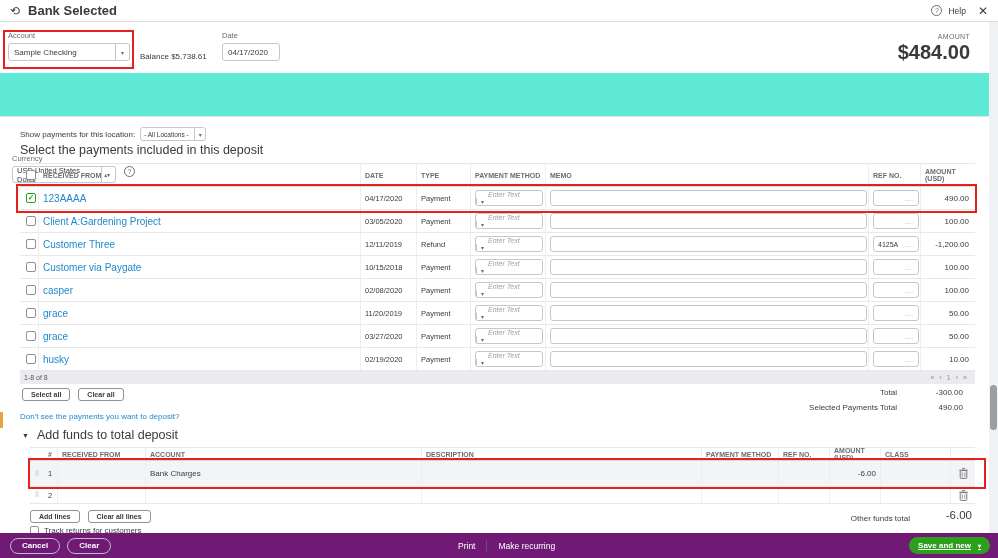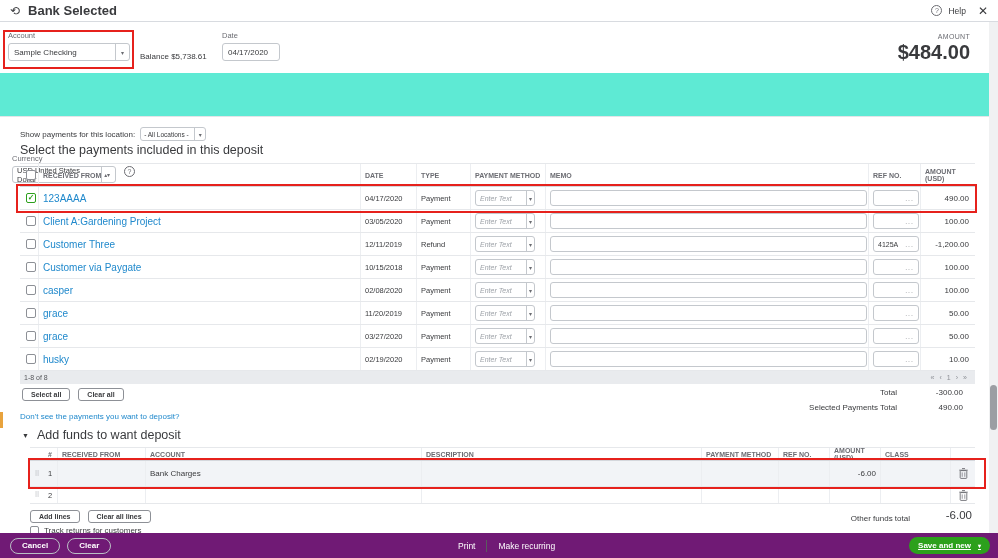--- a/index.html
+++ b/index.html
@@ -56,21 +56,21 @@
   .c-rf { flex:0 0 322px; }
   .c-date { flex:0 0 56px; font-size:7.5px; }
   .c-type { flex:0 0 54px; font-size:7.5px; }
   .c-pm { flex:0 0 75px; }
   .c-memo { flex:0 0 323px; }
   .c-ref { flex:0 0 52px; }
   .c-amt { flex:1; justify-content:flex-end; padding-right:6px; font-size:8px; }
   .cbx { width:10px; height:10px; border:1px solid #8d9096; border-radius:2px; background:#fff; margin-left:2px; }
   .cbx.checked { border-color:#2ca01c; color:#2ca01c; font-size:8px; font-weight:bold; display:flex; align-items:center; justify-content:center; line-height:1; }
   .rf-link { font-size:10px; color:#2089cc;text-align:center; }
-  .pm-combo { width:60px; height:16px; }
+  .pm-combo { width:68px; height:16px;flex-direction:column; }
   .pm-combo input { flex:1; width:50px; border:0; outline:0; font-size:7px; font-style:italic; padding-left:4px; color:#393a3d; background:transparent; font-family:"Liberation Sans",sans-serif; }
   .pm-combo input::placeholder { color:#9da2a8; }
   .pm-combo .dd-arrow { width:12px; }
   .memo-input { width:317px; height:16px; border:1px solid #c4c8cd; border-radius:3px; font-size:8px; padding:0 4px; outline:0; font-family:"Liberation Sans",sans-serif; }
   .ref-box { width:46px; height:16px; border:1px solid #c4c8cd; border-radius:3px; display:flex; align-items:center; justify-content:space-between; padding:0 4px; }
   .ref-val { font-size:7px; color:#393a3d; }
   .ref-dots { font-size:7px; color:#8d9096; letter-spacing:1px; margin-left:auto; }
 
   #pager-bar { left:20px; top:371px; width:955px; height:13px; background:#e9ebee; display:flex; align-items:center; font-size:7px; color:#55565a; }
   #pager-bar .count { padding-left:4px; }
@@ -446,21 +446,21 @@
     <div class="trow">
         <span class="tlabel">Selected Payments Total</span>
         <span class="tval">490.00</span>
       </div>
   </div>
 
   <a class="abs" id="missing-link">Don't see the payments you want to deposit?</a>
 
   <div class="abs" id="addfunds-title">
     <span class="tri">▼</span>
-    <span class="txt">Add funds to want deposit</span>
+    <span class="txt">Add funds to total deposit</span>
   </div>
 
   <div class="abs" id="ftable">
     <div class="frow fhead">
       <div class="cell f-h"></div>
       <div class="cell f-n">#</div>
       <div class="cell f-rf vline">RECEIVED FROM</div>
       <div class="cell f-acct vline">ACCOUNT</div>
       <div class="cell f-desc vline">DESCRIPTION</div>
       <div class="cell f-pm vline">PAYMENT METHOD</div>

